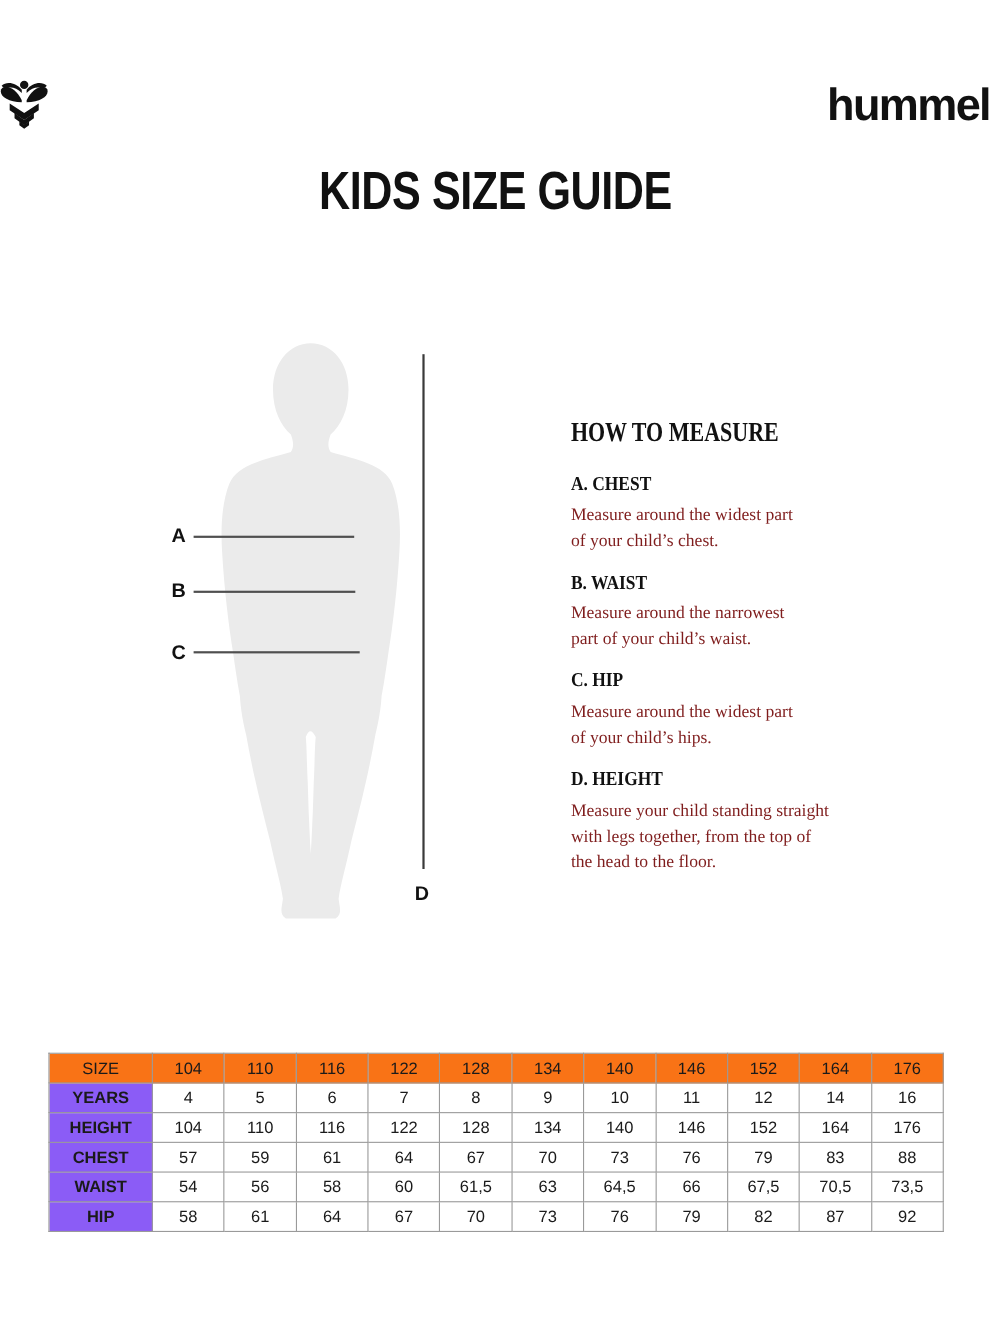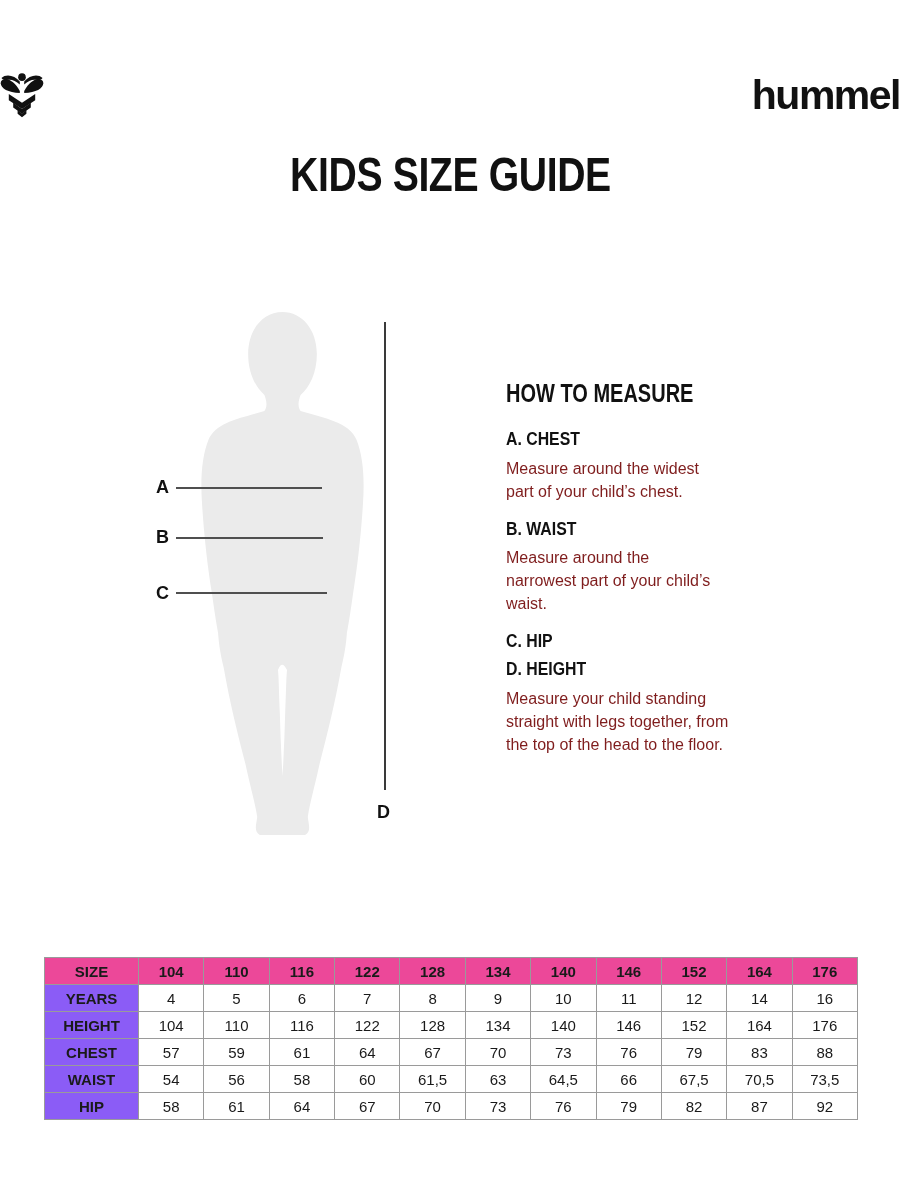--- a/index.html
+++ b/index.html
@@ -16,35 +16,35 @@
   
   .title{position:absolute;top:117px;left:0;width:100%;text-align:center;
     font-size:49px;font-weight:bold;line-height:1;letter-spacing:-0.5px;}
   .title .inner{display:inline-block;transform:scaleX(0.80);}
   
   .silhouette{position:absolute;left:165px;top:308px;width:235px;height:530px;}
   .m-label{position:absolute;font-size:18px;font-weight:bold;line-height:1;color:#111;}
   .m-line{position:absolute;height:2px;background:#4f4f4f;}
   .d-line{position:absolute;width:2px;background:#3a3a3a;}
   
-  .howto{position:absolute;left:506px;top:381px;width:250px;}
+  .howto{position:absolute;left:519px;top:381px;width:250px;font-family:Liberation Serif, serif;}
   .howto h2{margin:0 0 23px 0;font-size:25px;font-weight:bold;line-height:1;
     transform:scaleX(0.80);transform-origin:left center;white-space:nowrap;}
   .howto h3{margin:0 0 7px 0;font-size:18px;font-weight:bold;line-height:1.15;
     transform:scaleX(0.88);transform-origin:left center;white-space:nowrap;}
   .howto p{margin:0 0 16px 0;font-size:16px;line-height:23px;width:212px;color:#7f1d1d;}
   .howto section{margin-bottom:0;}
   .howto section.wide p{width:240px;}
   
   .size-table{position:absolute;left:44px;top:957px;width:814px;
     border-collapse:collapse;table-layout:fixed;font-size:15px;}
   .size-table th,.size-table td{
     border:1px solid #9a9a9a;height:26px;text-align:center;vertical-align:middle;
     padding:0;color:#1a1a1a;}
-  .size-table tr.head th{background:#ec4899;font-weight:bold;}
+  .size-table tr.head th{background:#f97316;font-weight:normal;}
   .size-table th.rowlabel{font-weight:bold;background:#8b5cf6;}
   .size-table td{font-weight:normal;}
 </style>
 </head>
 <body>
 
 <div class="page">
 
   <div class="logo-row">
     <svg class="bee" viewBox="0 0 60 62" aria-hidden="true">
@@ -127,20 +127,21 @@
       <p>Measure around the widest part of your child’s chest.</p>
     </section>
 
     <section>
       <h3>B. WAIST</h3>
       <p>Measure around the narrowest part of your child’s waist.</p>
     </section>
 
     <section>
       <h3>C. HIP</h3>
+      <p>Measure around the widest part of your child’s hips.</p>
     </section>
 
     <section class="wide">
       <h3>D. HEIGHT</h3>
       <p>Measure your child standing straight with legs together, from the top of the head to the floor.</p>
     </section>
   </div>
 
   <table class="size-table">
     <colgroup>

